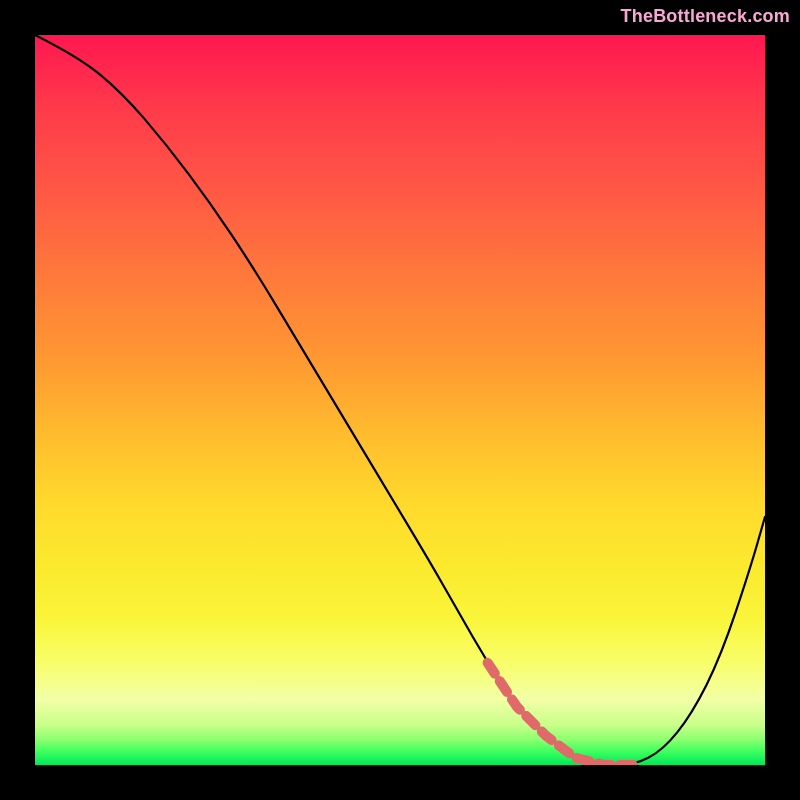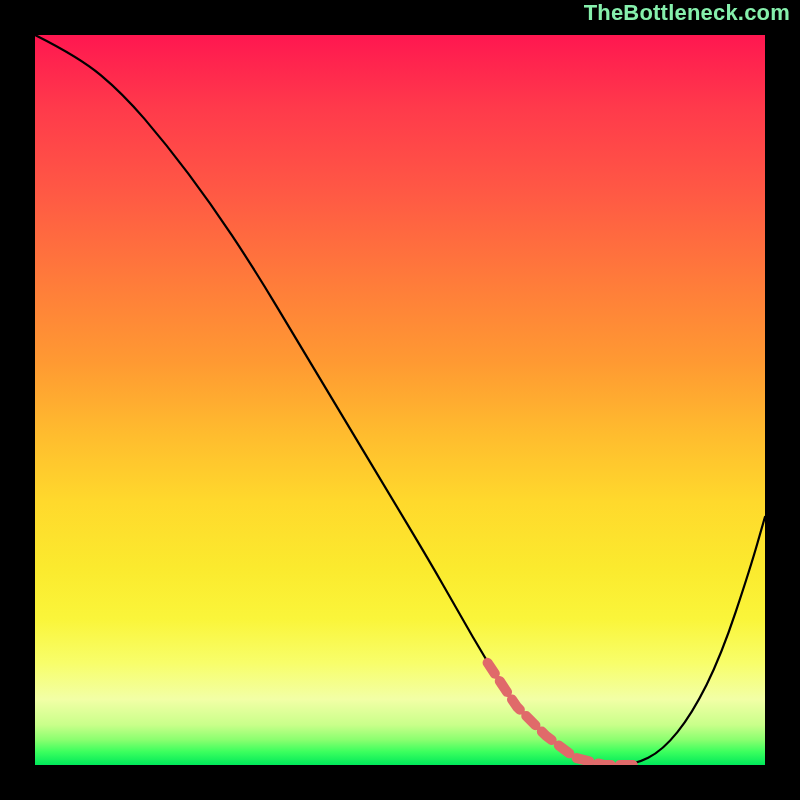--- a/index.html
+++ b/index.html
@@ -12,24 +12,24 @@
     font-family: Arial, Helvetica, sans-serif;
   }
   .frame {
     position: relative;
     width: 800px;
     height: 800px;
     background: #000;
   }
   .watermark {
     position: absolute;
-    top: 0;
+    top: 6px;
     right: 10px;
-    color: #86efac;
-    font-size: 22px;
+    color: #f9a8d4;
+    font-size: 18px;
     font-weight: 600;
     letter-spacing: 0.2px;
     z-index: 10;
   }
   .plot-area {
     position: absolute;
     left: 35px;
     top: 35px;
     width: 730px;
     height: 730px;

